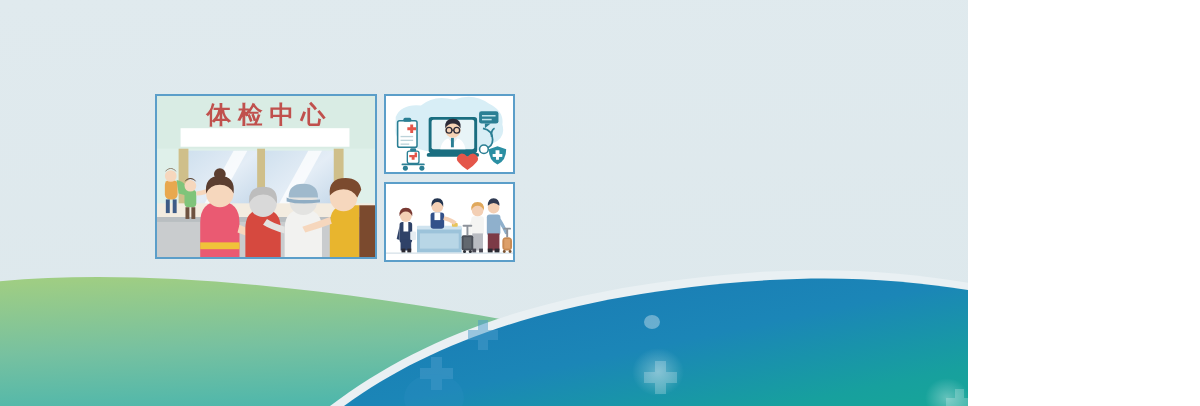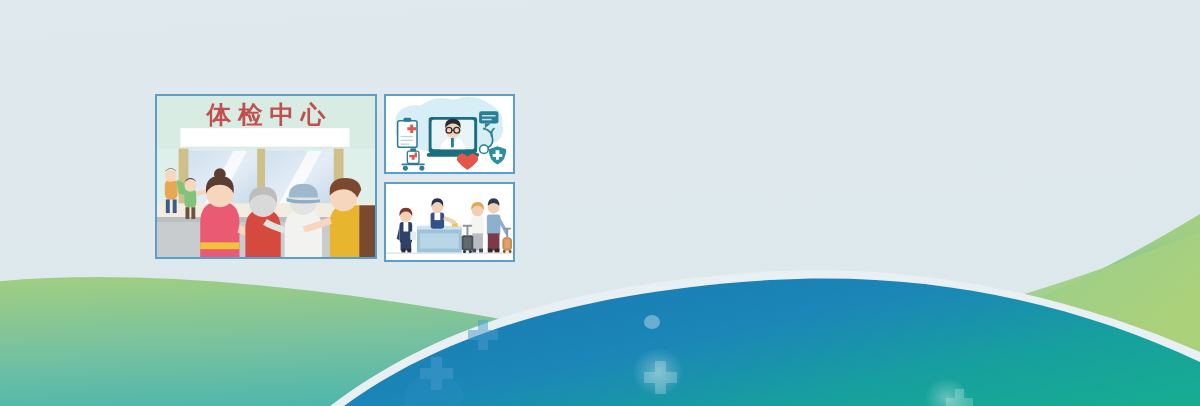--- a/index.html
+++ b/index.html
@@ -2,25 +2,26 @@
 <html><head>
 <meta charset="utf-8">
 <style>
   html, body {
     margin: 0;
     padding: 0;
     background: #ffffff;
   }
   #stage {
     position: relative;
-    width: 1200px;
+    width: 956px;
     height: 406px;
     overflow: hidden;
     font-family: "Liberation Sans", sans-serif;
     background: linear-gradient(180deg, #dfe9ee 0%, #dde8ec 55%, #e0eaee 100%);
+    padding-left: 12px;
   }
 
   
   .wave-layer {
     position: absolute;
     left: 0; top: 0;
     width: 1200px;
     height: 406px;
     pointer-events: none;
   }

